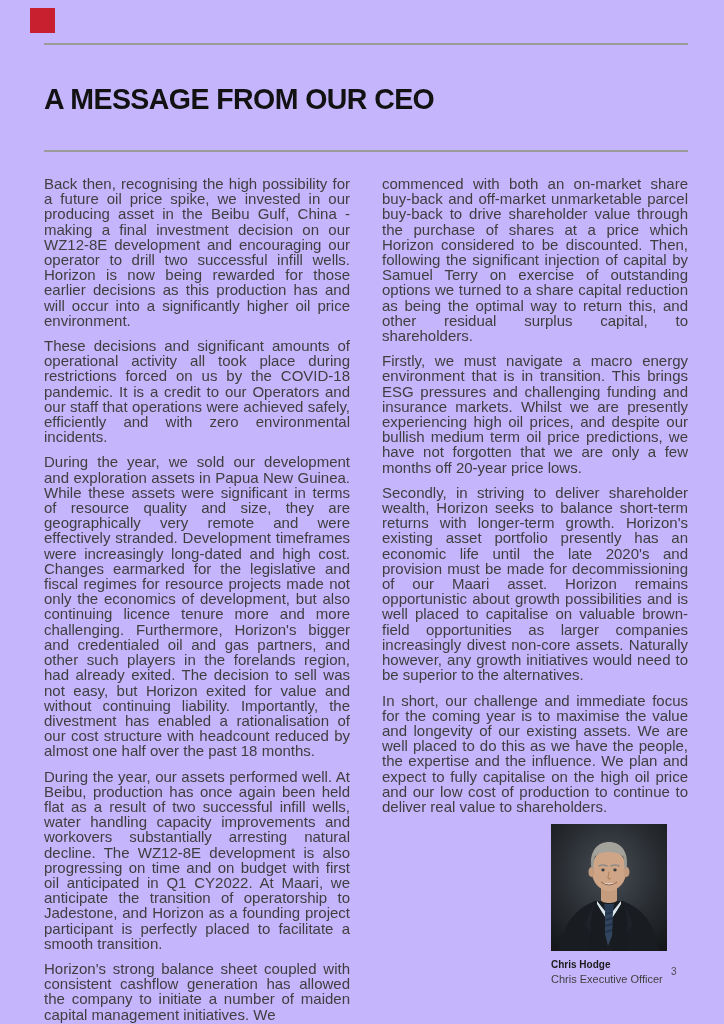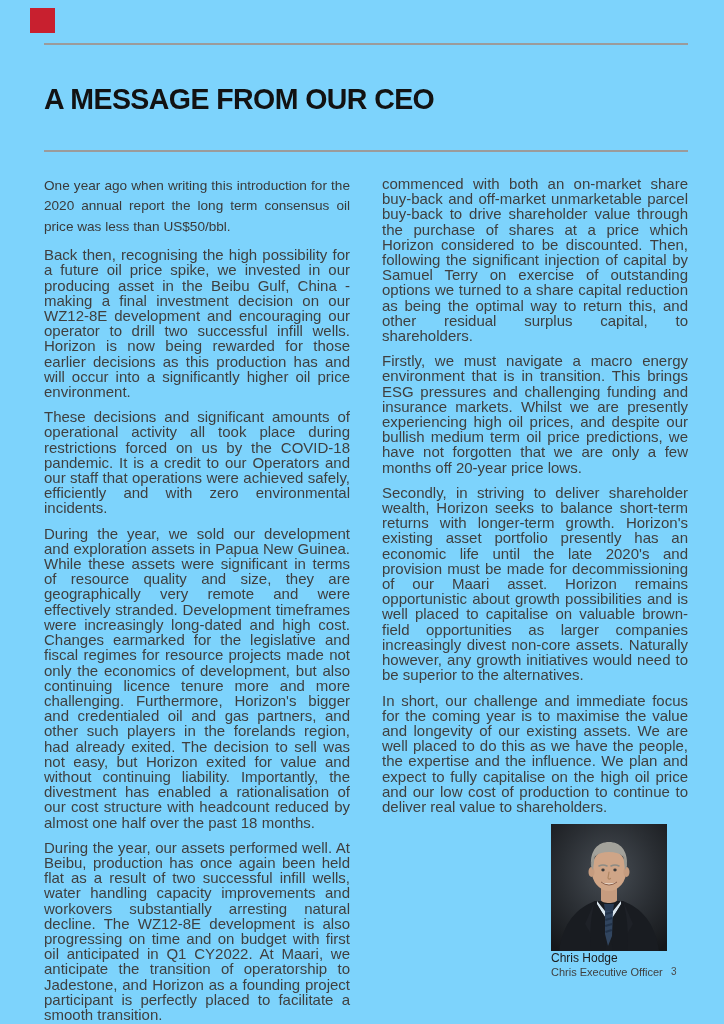--- a/index.html
+++ b/index.html
@@ -2,21 +2,21 @@
 <html><head>
 <meta charset="utf-8">
 <style>
   * { margin: 0; padding: 0; box-sizing: border-box; }
   html, body { background: #ffffff; }
   body { font-family: "Liberation Sans", sans-serif; }
   .page {
     position: relative;
     width: 724px;
     height: 1024px;
-    background: #7dd3fc;
+    background: #c4b5fd;
     overflow: hidden;
   }
   .brand-mark {
     position: absolute;
     left: 30px; top: 8px;
     width: 25px; height: 25px;
   }
   .rule {
     position: absolute;
     left: 44px;
@@ -63,23 +63,23 @@
     margin-top: 3px;
     margin-left: 169px;
     width: 116px;
   }
   .ceo-photo {
     width: 116px;
     height: 127px;
     display: block;
   }
   .ceo-name {
-    margin-top: 0;
-    font-size: 12px;
-    font-weight: 400;
+    margin-top: 7px;
+    font-size: 10px;
+    font-weight: 700;
     color: #1c1c1c;
     line-height: 14px;
   }
   .ceo-role {
     font-size: 11px;
     color: #3f3f3f;
     line-height: 14px;
   }
   .page-number {
     position: absolute;
@@ -101,25 +101,25 @@
 
   <div class="rule top"></div>
 
   <h1 class="page-title">A MESSAGE FROM OUR CEO</h1>
 
   <div class="rule bottom"></div>
 
   <div class="columns">
 
     <div class="col">
-      <p class="lead">One year ago when writing this introduction for the 2020 annual report the long term consensus oil price was less than US$50/bbl.</p>
       <p class="body">Back then, recognising the high possibility for a future oil price spike, we invested in our producing asset in the Beibu Gulf, China - making a final investment decision on our WZ12-8E development and encouraging our operator to drill two successful infill wells. Horizon is now being rewarded for those earlier decisions as this production has and will occur into a significantly higher oil price environment.</p>
       <p class="body">These decisions and significant amounts of operational activity all took place during restrictions forced on us by the COVID-18 pandemic. It is a credit to our Operators and our staff that operations were achieved safely, efficiently and with zero environmental incidents.</p>
       <p class="body">During the year, we sold our development and exploration assets in Papua New Guinea. While these assets were significant in terms of resource quality and size, they are geographically very remote and were effectively stranded. Development timeframes were increasingly long-dated and high cost. Changes earmarked for the legislative and fiscal regimes for resource projects made not only the economics of development, but also continuing licence tenure more and more challenging. Furthermore, Horizon's bigger and credentialed oil and gas partners, and other such players in the forelands region, had already exited. The decision to sell was not easy, but Horizon exited for value and without continuing liability. Importantly, the divestment has enabled a rationalisation of our cost structure with headcount reduced by almost one half over the past 18 months.</p>
       <p class="body">During the year, our assets performed well. At Beibu, production has once again been held flat as a result of two successful infill wells, water handling capacity improvements and workovers substantially arresting natural decline. The WZ12-8E development is also progressing on time and on budget with first oil anticipated in Q1 CY2022. At Maari, we anticipate the transition of operatorship to Jadestone, and Horizon as a founding project participant is perfectly placed to facilitate a smooth transition.</p>
+      <p class="body">Horizon's strong balance sheet coupled with consistent cashflow generation has allowed the company to initiate a number of maiden capital management initiatives. We</p>
     </div>
 
     <div class="col">
       <p class="body">commenced with both an on-market share buy-back and off-market unmarketable parcel buy-back to drive shareholder value through the purchase of shares at a price which Horizon considered to be discounted. Then, following the significant injection of capital by Samuel Terry on exercise of outstanding options we turned to a share capital reduction as being the optimal way to return this, and other residual surplus capital, to shareholders.</p>
       <p class="body">Firstly, we must navigate a macro energy environment that is in transition. This brings ESG pressures and challenging funding and insurance markets. Whilst we are presently experiencing high oil prices, and despite our bullish medium term oil price predictions, we have not forgotten that we are only a few months off 20-year price lows.</p>
       <p class="body">Secondly, in striving to deliver shareholder wealth, Horizon seeks to balance short-term returns with longer-term growth. Horizon's existing asset portfolio presently has an economic life until the late 2020's and provision must be made for decommissioning of our Maari asset. Horizon remains opportunistic about growth possibilities and is well placed to capitalise on valuable brown-field opportunities as larger companies increasingly divest non-core assets. Naturally however, any growth initiatives would need to be superior to the alternatives.</p>
       <p class="body">In short, our challenge and immediate focus for the coming year is to maximise the value and longevity of our existing assets. We are well placed to do this as we have the people, the expertise and the influence. We plan and expect to fully capitalise on the high oil price and our low cost of production to continue to deliver real value to shareholders.</p>
 
       <div class="ceo-block">
         <svg class="ceo-photo" viewBox="0 0 116 127" aria-hidden="true">

